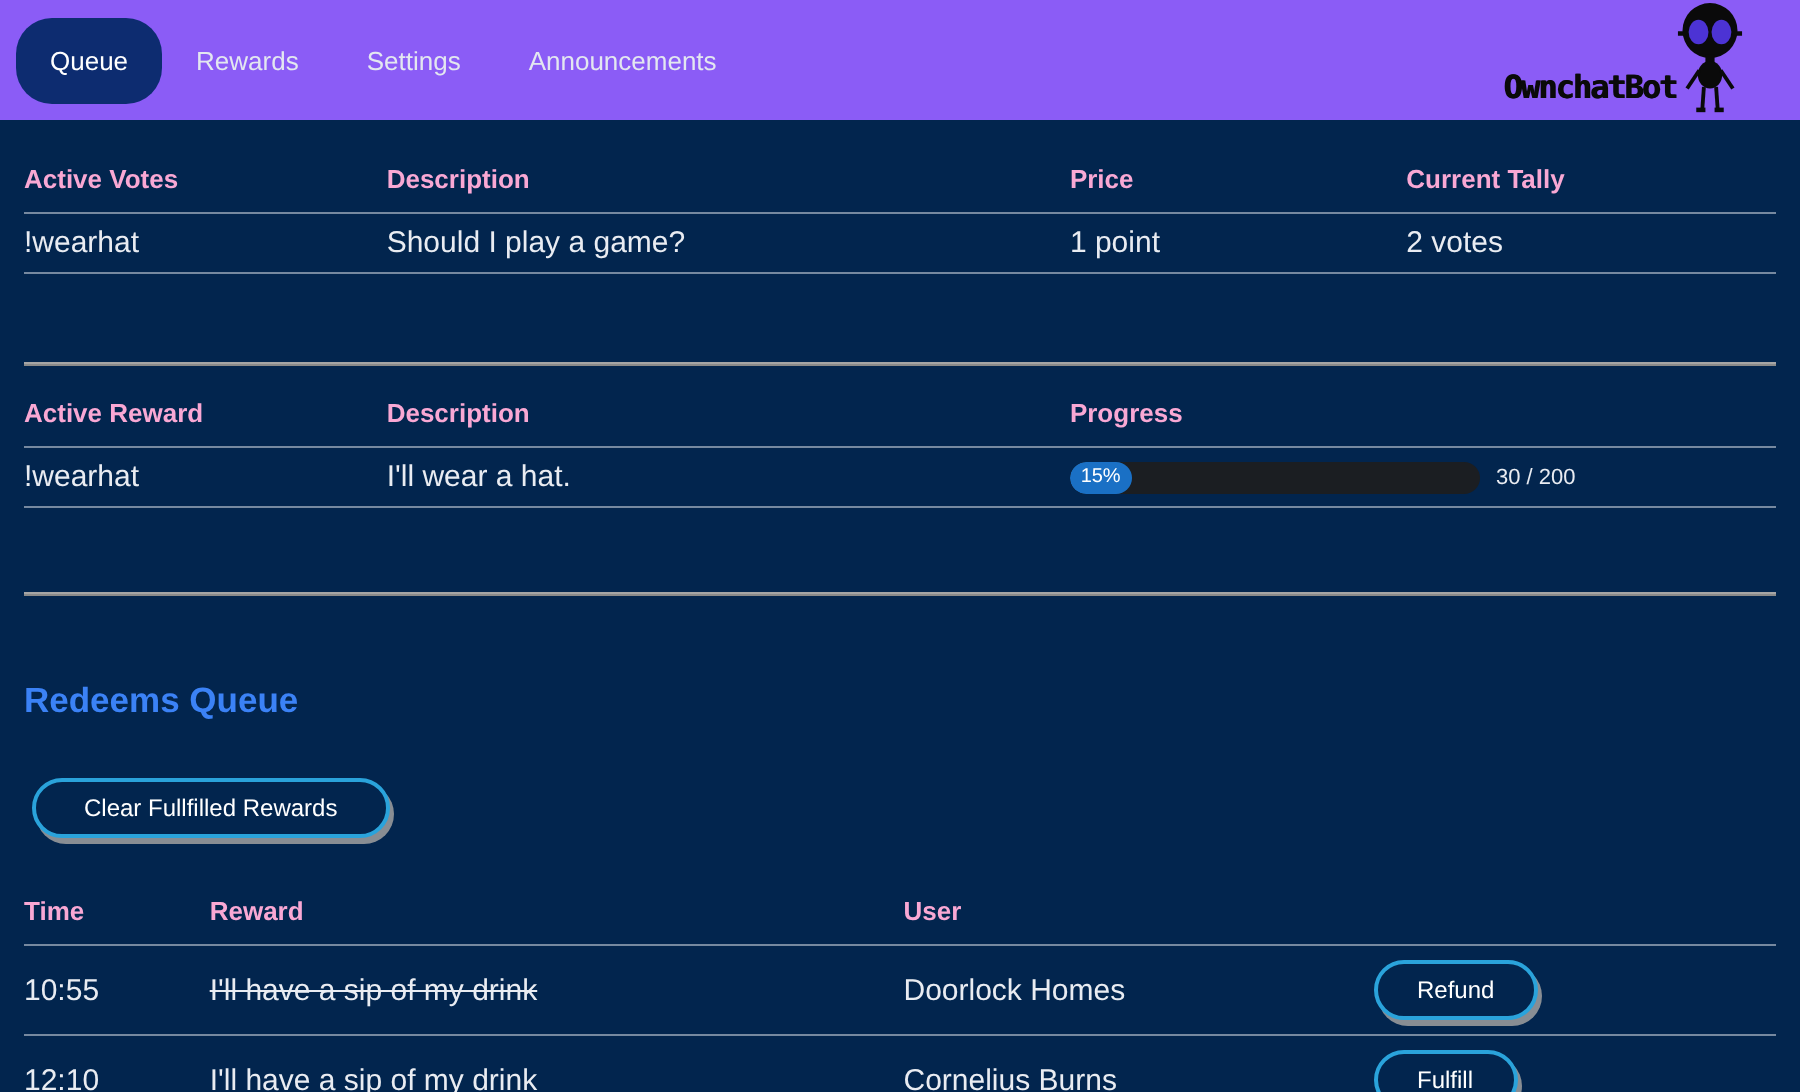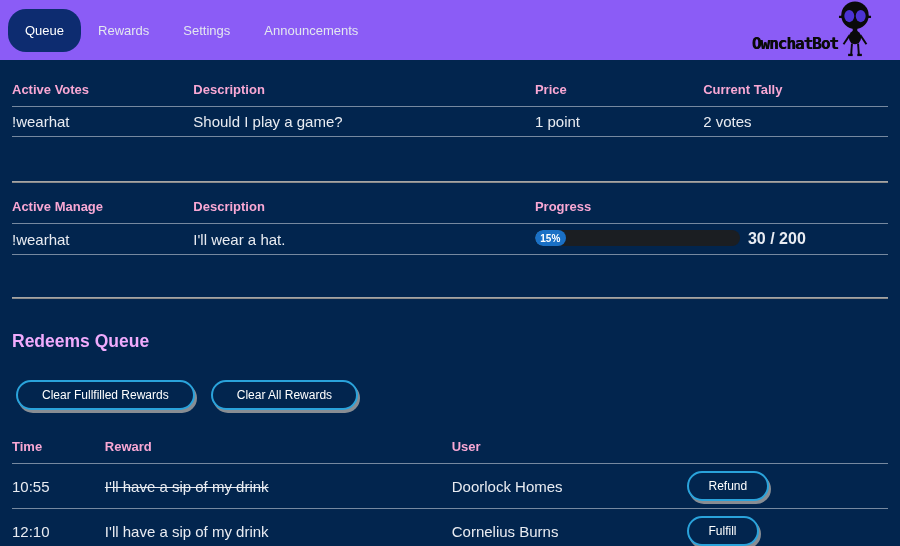--- a/index.html
+++ b/index.html
@@ -77,47 +77,47 @@
   hr.divider {
     border: none;
     height: 2px;
     background: #8a8a8a;
     border-top: 1px solid #a5a5a5;
   }
   .hr-1 { margin-top: 44px; }
   .hr-2 { margin-top: 42px; }
 
   
-  .progress-wrap { display: flex; align-items: flex-start; font-weight: bold; }
+  .progress-wrap { display: flex; align-items: center; }
   .progress-track {
     width: 205px;
     height: 16px;
     background: #1b1e22;
     border-radius: 8px;
     overflow: hidden;
   }
   .progress-fill {
     height: 100%;
     background: #1a70c5;
     border-radius: 8px;
     min-width: 28px;
     display: flex;
     align-items: center;
     justify-content: center;
     font-size: 10px;
     color: #ffffff;
   }
-  .progress-count { margin-left: 8px; font-size: 16px; }
+  .progress-count { margin-left: 8px; font-size: 11px; }
 
   
   .section-title {
     font-size: 17.5px;
     font-weight: 700;
-    color: #f0abfc;
-    margin-top: 32px;
+    color: #3b82f6;
+    margin-top: 42px;
   }
   .btn-row { margin-top: 28px; display: flex; gap: 16px; padding-left: 4px; }
   .pill-btn {
     font-family: "Liberation Sans", sans-serif;
     font-size: 12px;
     color: #ffffff;
     background: #02254e;
     border: 2px solid #2aa3db;
     border-radius: 17px;
     padding: 6px 24px;
@@ -190,21 +190,21 @@
   <hr class="divider hr-1">
 
   <table class="t-goals">
     <colgroup>
         <col style="width:20.7%">
         <col style="width:39%">
         <col style="width:40.3%">
       </colgroup>
     <thead>
       <tr>
-        <th>Active Manage</th>
+        <th>Active Reward</th>
         <th>Description</th>
         <th>Progress</th>
       </tr>
     </thead>
     <tbody>
       <tr>
         <td>!wearhat</td>
         <td>I'll wear a hat.</td>
         <td>
           <div class="progress-wrap">
@@ -219,21 +219,20 @@
       </tr>
     </tbody>
   </table>
 
   <hr class="divider hr-2">
 
   <h2 class="section-title">Redeems Queue</h2>
 
   <div class="btn-row">
     <button class="pill-btn">Clear Fullfilled Rewards</button>
-    <button class="pill-btn">Clear All Rewards</button>
   </div>
 
   <table class="t-redeems">
     <colgroup>
         <col style="width:10.6%">
         <col style="width:39.6%">
         <col style="width:26.8%">
         <col style="width:23%">
       </colgroup>
     <thead>

